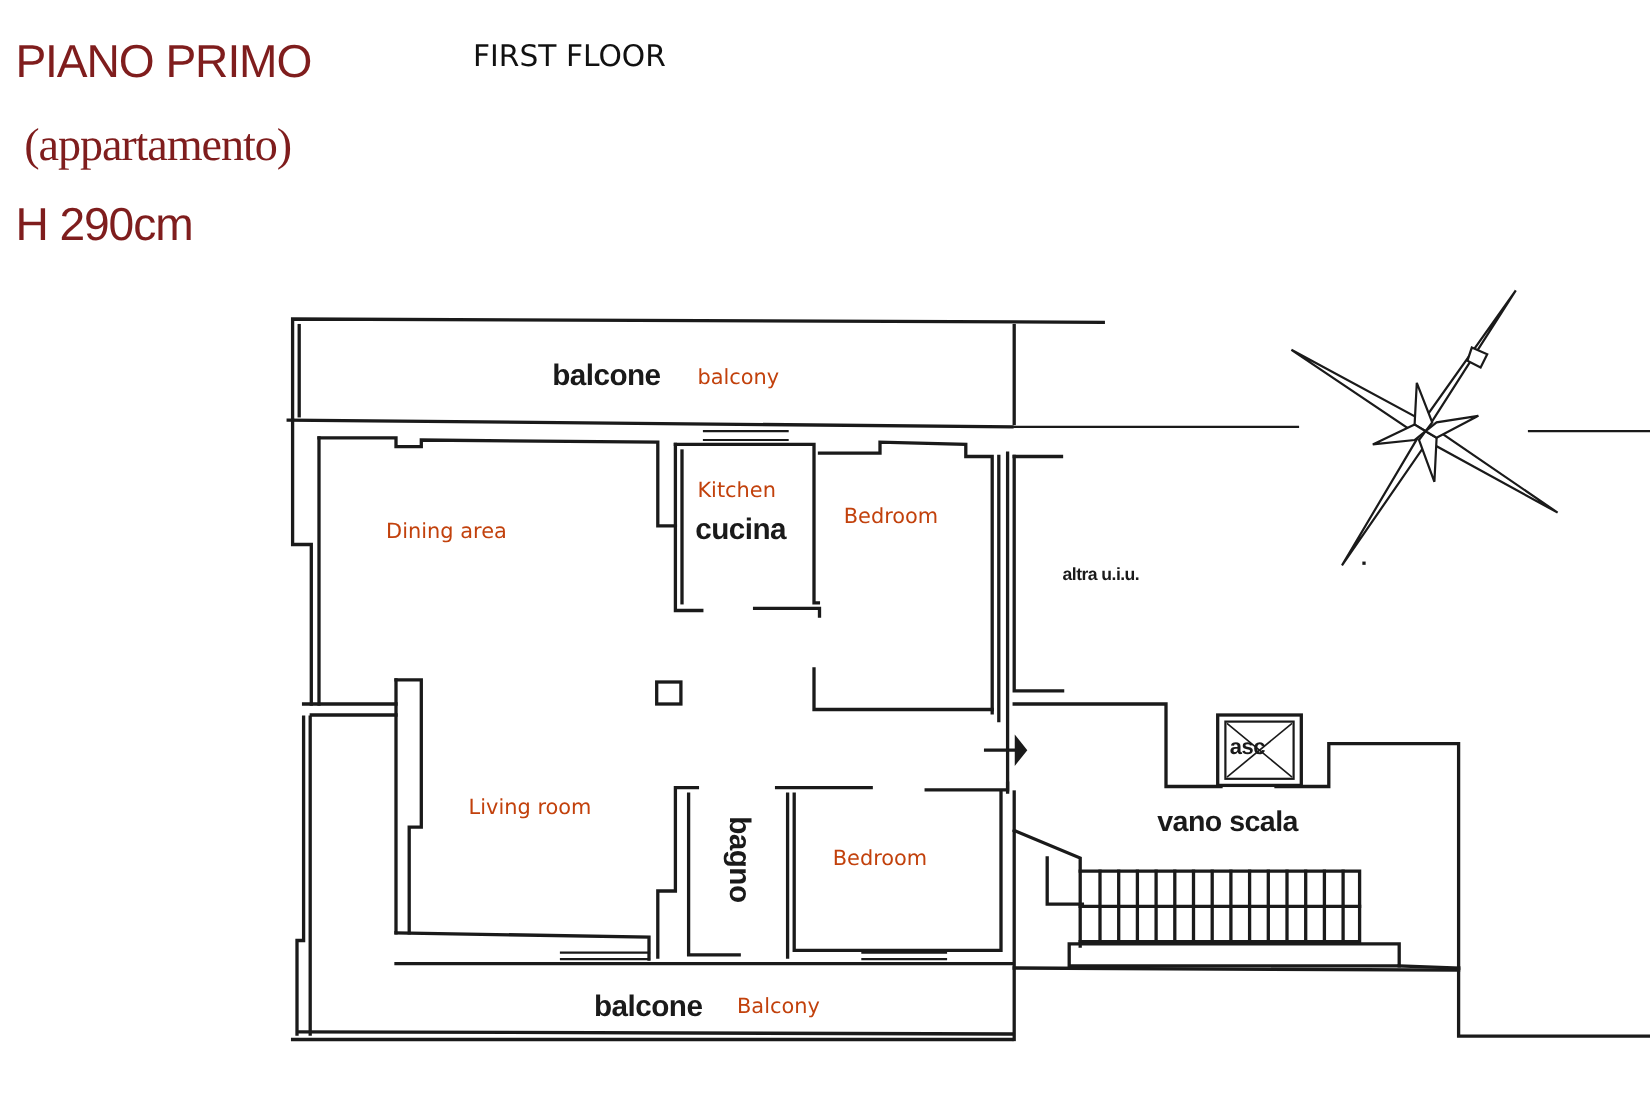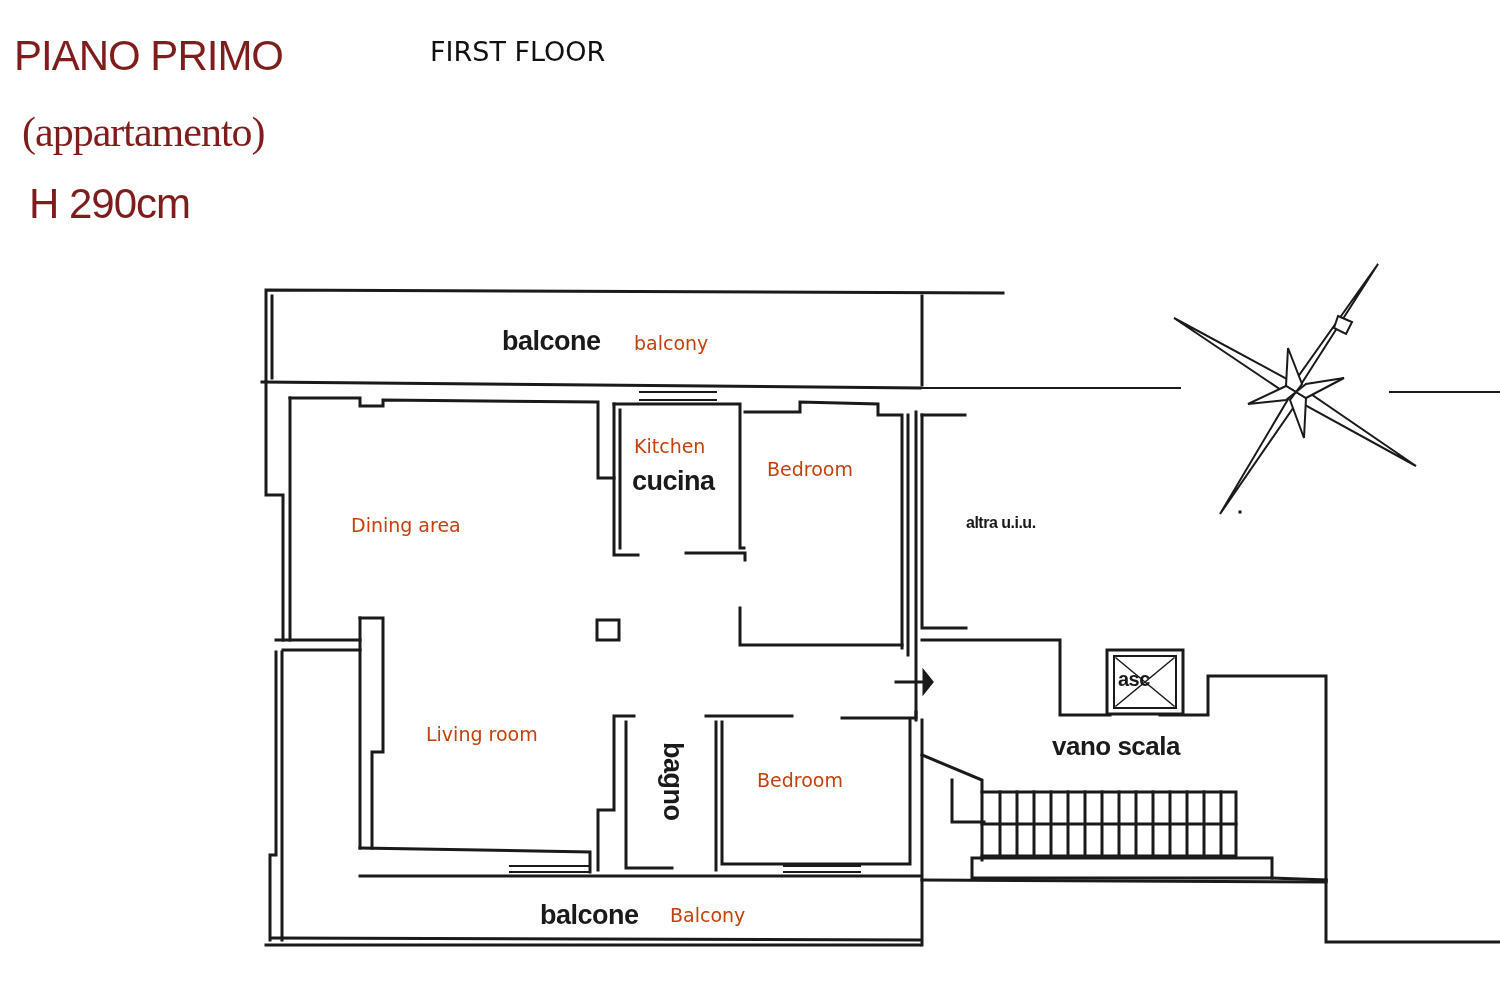--- a/index.html
+++ b/index.html
@@ -10,21 +10,21 @@
     .lbl-it { position: absolute; font-family: "Liberation Sans", sans-serif; font-weight: bold; color: #1a1a1a; font-size: 27px; letter-spacing: -0.5px; }
     .lbl-en { position: absolute; font-family: "DejaVu Sans", sans-serif; color: #c2410c; font-size: 19px; }
     .vertical { transform: rotate(90deg); transform-origin: left top; }
   </style>
 </head>
 <body>
 
 <div class="title-it" style="left:14px; top:32px;">PIANO PRIMO</div>
 <div class="title-en" style="left:382px; top:36px;">FIRST FLOOR</div>
 <div class="title-it" style="left:22px; top:108px;font-family:Liberation Serif, serif;">(appartamento)</div>
-<div class="title-it" style="left:29px; top:180px;">H 290cm</div>
+<div class="title-it" style="left:14px; top:180px;">H 290cm</div>
 
 <svg class="plan" width="1500" height="1000" viewBox="0 0 1500 1000">
   <g fill="none" stroke="#1a1a1a" stroke-width="3" stroke-linecap="square">
 
     <g>
       <path d="M1003 293 L266 290 L266 380"></path>
       <path d="M272 296 L272 378"></path>
       <line x1="922" y1="296" x2="922" y2="385"></line>
       <line x1="922" y1="388" x2="1180" y2="388" stroke-width="2"></line>
       <line x1="1390" y1="392" x2="1500" y2="392" stroke-width="2"></line>
@@ -139,21 +139,21 @@
     <polygon points="0,0 10,6 8,46 -6,8"></polygon>
     <polygon points="0,0 10,-8 48,-14 10,6"></polygon>
     <polygon points="0,0 -10,8 -48,12 -10,-6"></polygon>
     <polygon points="42,-76 56,-70 50,-58 38,-64" fill="#ffffff"></polygon>
   </g>
 </svg>
 
 <div class="lbl-it" style="left:502px; top:326px;">balcone</div>
 <div class="lbl-en" style="left:634px; top:332px;">balcony</div>
 
-<div class="lbl-en" style="left:351px; top:472px;margin-top:42px;">Dining area</div>
+<div class="lbl-en" style="left:351px; top:472px;">Dining area</div>
 
 <div class="lbl-en" style="left:634px; top:435px;">Kitchen</div>
 <div class="lbl-it" style="left:632px; top:466px;">cucina</div>
 
 <div class="lbl-en" style="left:767px; top:458px;">Bedroom</div>
 
 <div class="lbl-it" style="left:966px; top:514px; font-size:16px;">altra u.i.u.</div>
 
 <div class="lbl-en" style="left:426px; top:723px;">Living room</div>
 

